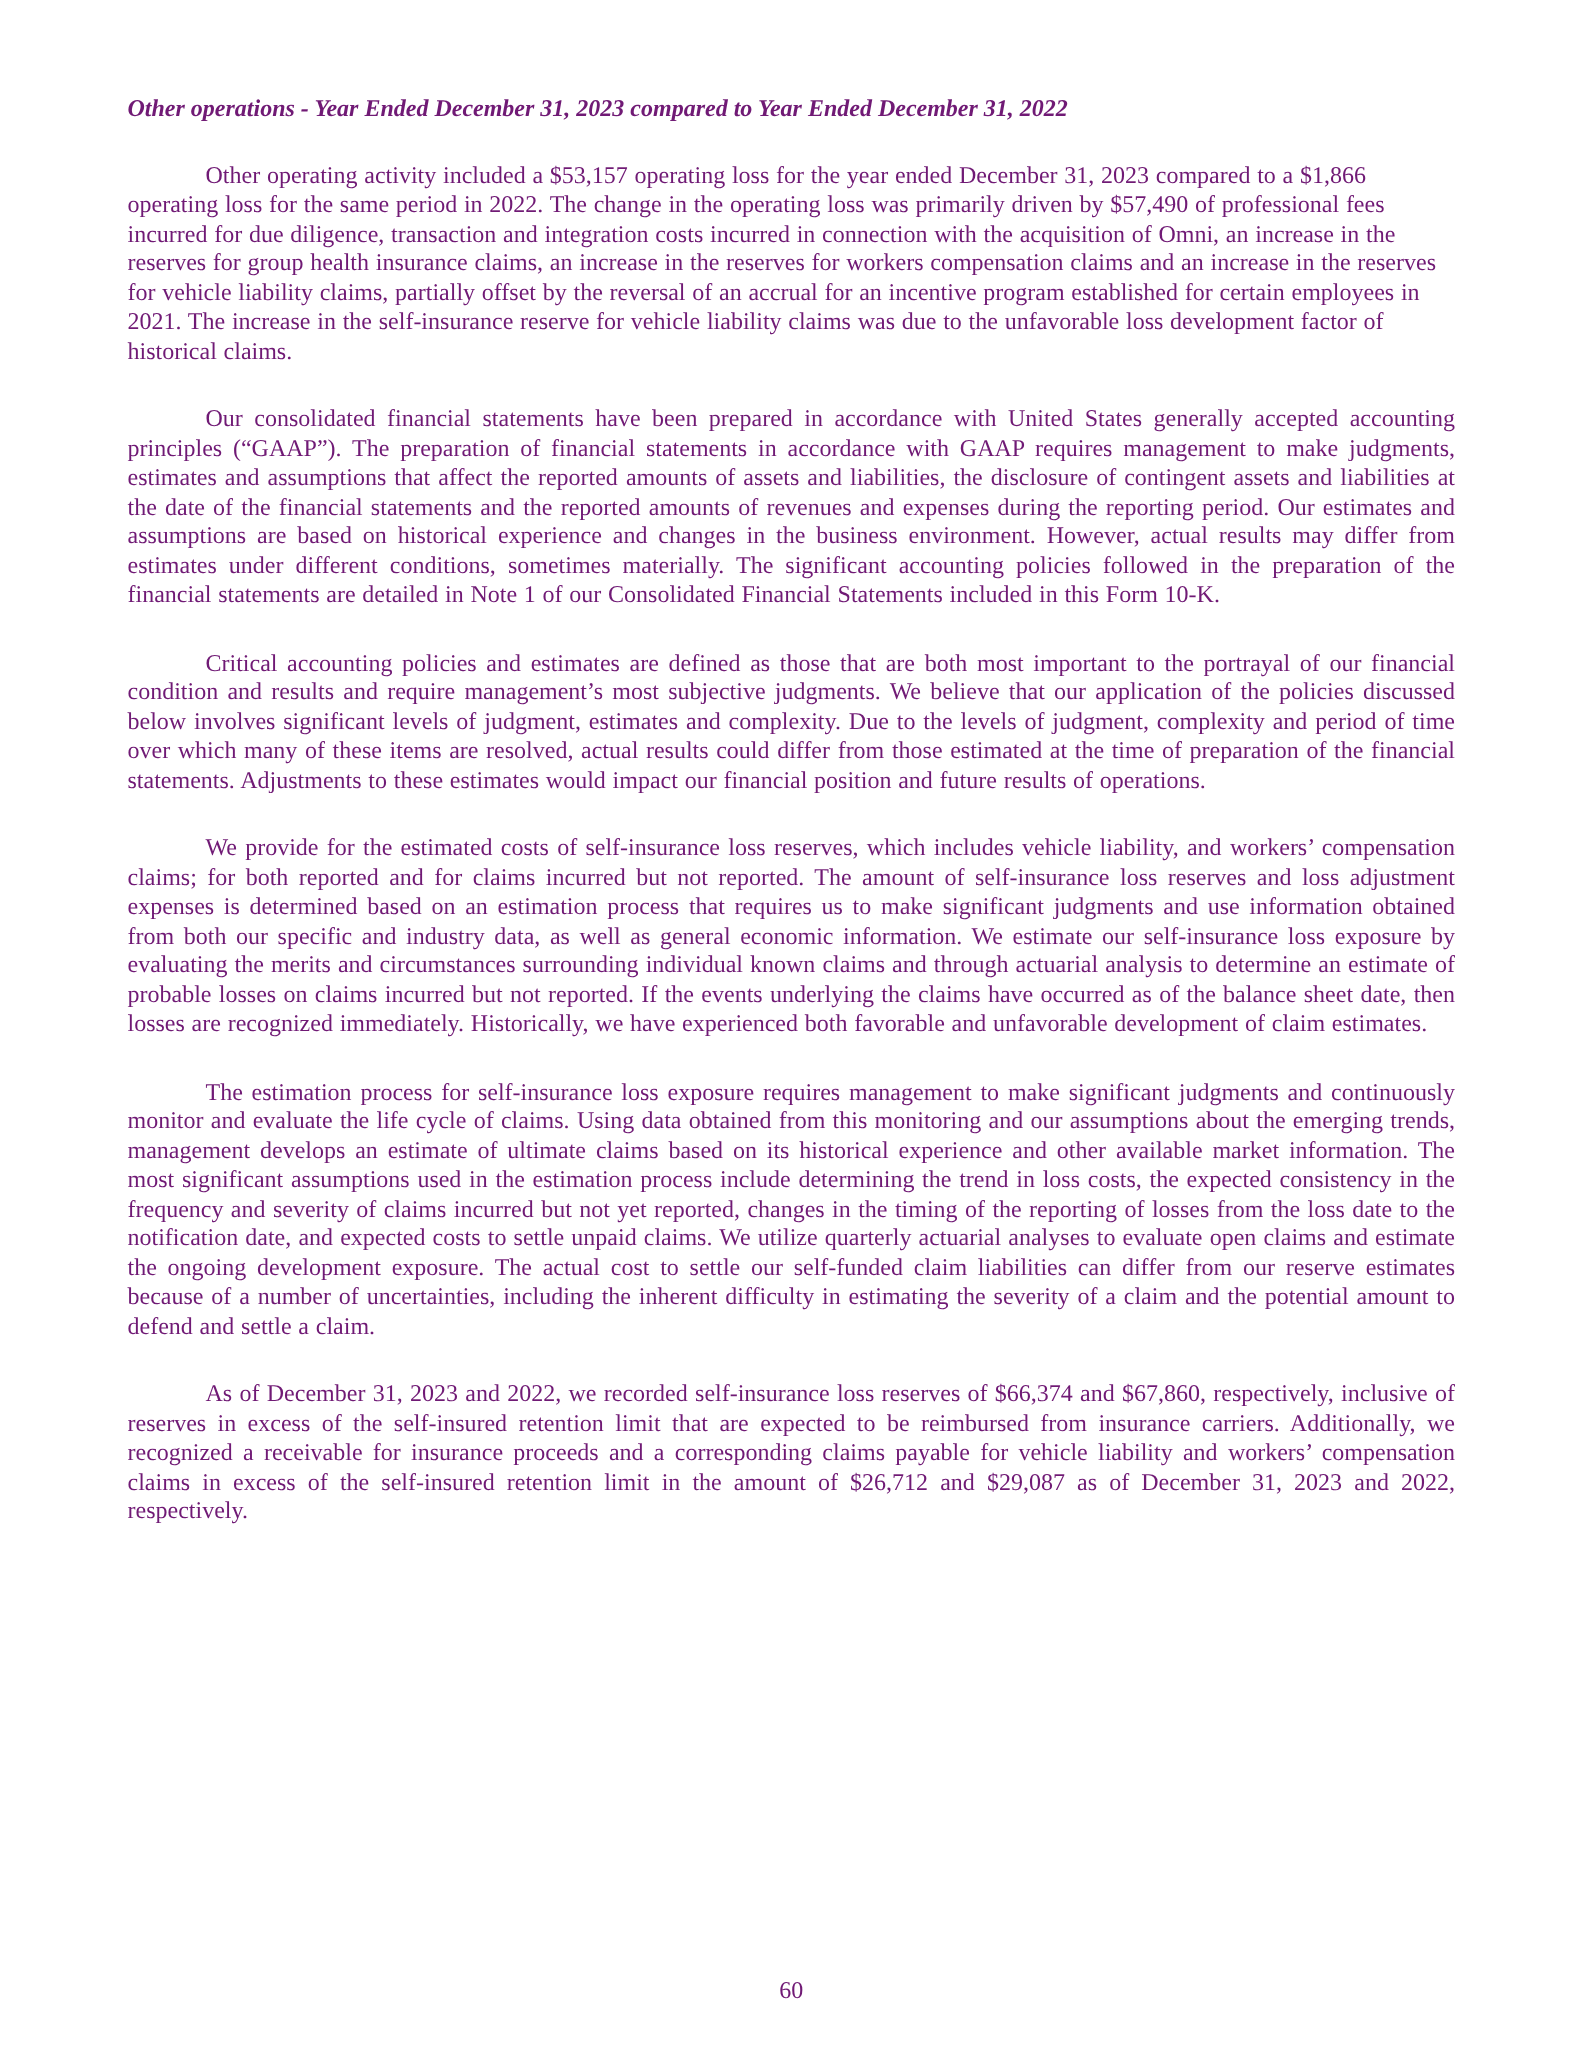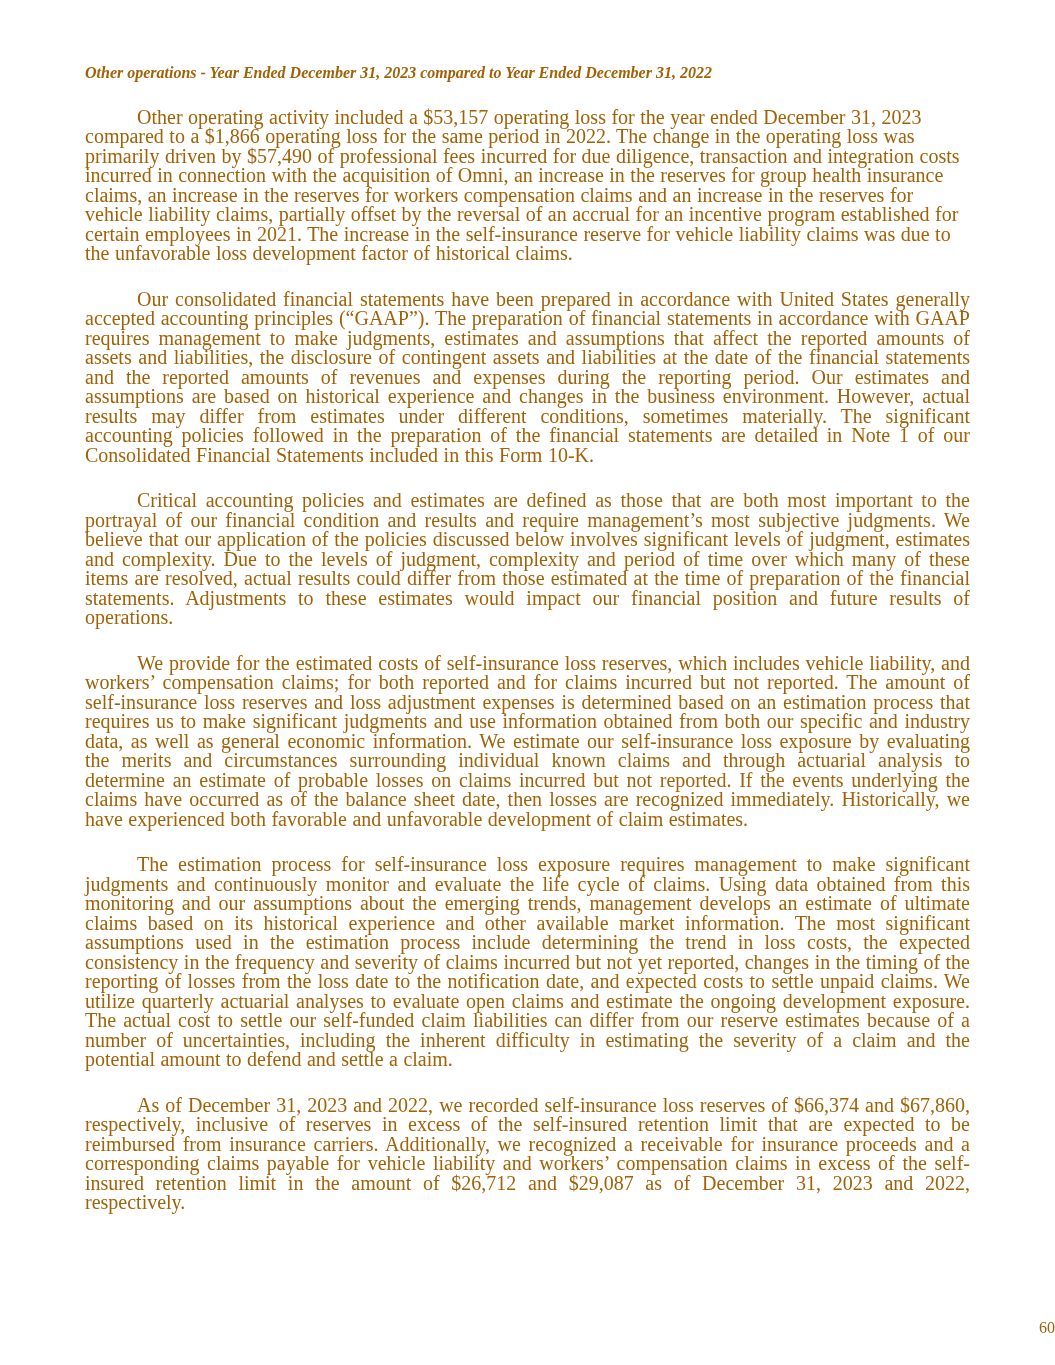--- a/index.html
+++ b/index.html
@@ -6,21 +6,21 @@
     margin: 0;
     padding: 0;
     background: #ffffff;
   }
   .page {
     position: relative;
     width: 1055px;
     height: 1365px;
     background: #ffffff;
     font-family: "Liberation Serif", serif;
-    color: #a16207;
+    color: #701a75;
     overflow: hidden;
   }
   .content {
     position: absolute;
     left: 85px;
     top: 63px;
     width: 885px;
   }
   .heading {
     font-size: 16px;
@@ -28,36 +28,36 @@
     font-weight: bold;
     margin: 0 0 25px 0;
   }
   .heading.italic {
     font-style: italic;
   }
   .heading.spaced-above {
     margin-top: 6px;
   }
   .para {
-    font-size: 20px;
+    font-size: 16px;
     line-height: 19.5px;
     margin: 0 0 26px 0;
     text-align: justify;
     text-indent: 52px;
     word-spacing: 0.5px;
   }
   .para.align-left {
     text-align: left;
   }
   .page-footer {
     position: absolute;
     left: 0;
     right: 0;
     top: 1318px;
-    text-align: right;
+    text-align: center;
   }
   .page-number {
     font-size: 16px;
     line-height: 19.5px;
   }
 </style>
 </head>
 <body>
 
 <div class="page">

